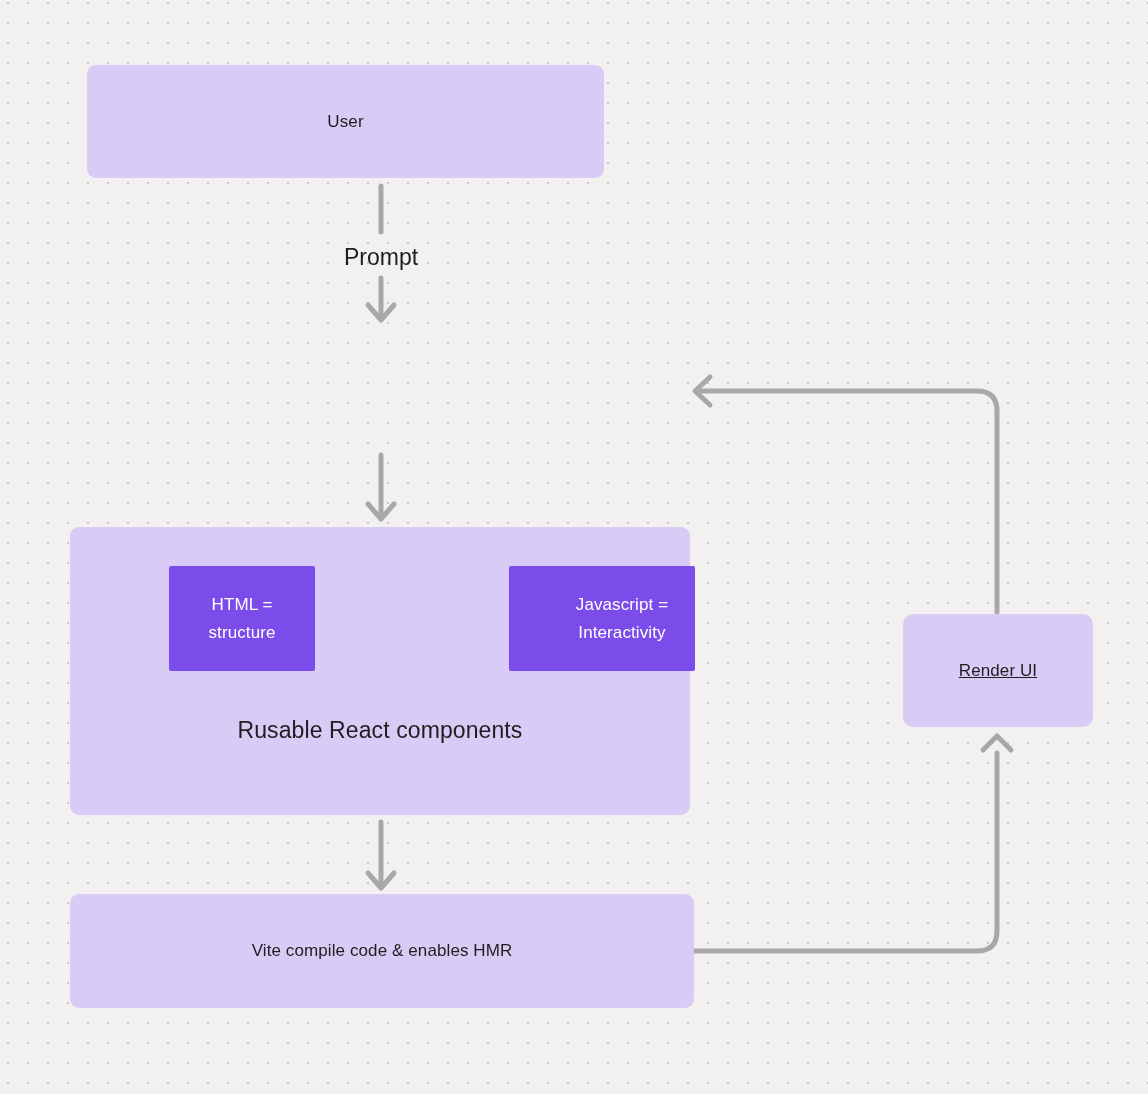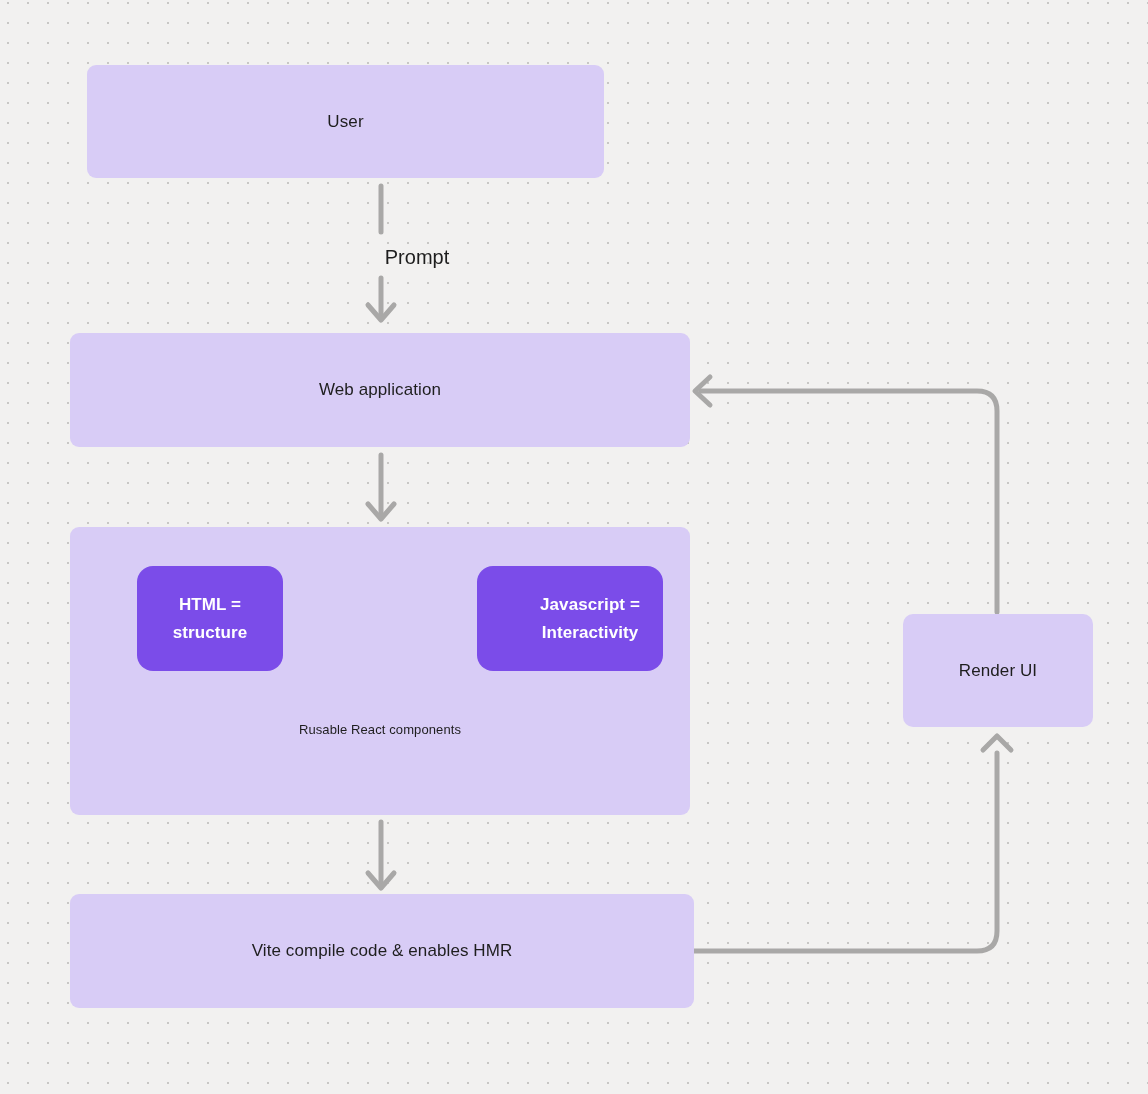--- a/index.html
+++ b/index.html
@@ -47,50 +47,50 @@
     text-align: center;
   }
   .group {
     display: block;
   }
   .chip {
     position: absolute;
     width: 146px;
     height: 105px;
     background: var(--accent-fill, #7b4ce9);
-    border-radius: 16px;
+    border-radius: 2px;
     display: flex;
     align-items: center;
     justify-content: center;
     color: var(--accent-text, #ffffff);
     font-size: 17px;
-    font-weight: 700;
+    font-weight: 400;
     text-align: center;
     line-height: 28px;
     white-space: pre-line;
+    margin-left: 32px;
   }
   .group-label {
     position: absolute;
     left: 0;
     right: 0;
     top: 192px;
     text-align: center;
     color: var(--node-text, #1e1e1e);
-    font-size: 13px;
+    font-size: 23px;
     line-height: 22px;
   }
   .edge-label {
     position: absolute;
     left: 381px;
     top: 257px;
     transform: translate(-50%, -50%);
     color: var(--node-text, #1e1e1e);
-    font-size: 20px;
+    font-size: 23px;
     white-space: nowrap;
-    margin-left: 36px;
   }
 </style>
 </head>
 <body>
 
 <div class="canvas">
 
   <svg class="edges" viewBox="0 0 1148 1094" xmlns="http://www.w3.org/2000/svg">
     <g>
       <path d="M381 186 V232"></path>
@@ -114,37 +114,34 @@
       <path d="M710 377 L695 391 L710 405"></path>
     </g>
   </svg>
 
   <div class="node" style="left:70px; top:65px; width:517px; height:113px;margin-left:17px;">
     <span class="label">User</span>
   </div>
 
   <div class="edge-label">Prompt</div>
 
-  <div class="node" style="left:70px; top:333px; width:620px; height:114px;">
-    <span class="label">Web application</span>
-  </div>
 
   <div class="node group" style="left:70px; top:527px; width:620px; height:288px;">
     <div class="chip" style="left:67px; top:39px;">
       <span>HTML =
 structure</span>
     </div>
     <div class="chip" style="left:407px; top:39px;padding-left:40px;">
       <span>Javascript =
 Interactivity</span>
     </div>
     <div class="group-label">Rusable React components</div>
   </div>
 
   <div class="node" style="left:70px; top:894px; width:624px; height:114px;">
     <span class="label">Vite compile code &amp; enables HMR</span>
   </div>
 
-  <div class="node" style="left:903px; top:614px; width:190px; height:113px; border-radius:10px;">
+  <div class="node" style="left:903px; top:614px; width:190px; height:113px; border-radius:10px;text-decoration:underline;">
     <span class="label">Render UI</span>
   </div>
 
 </div>
 
 </body></html>

